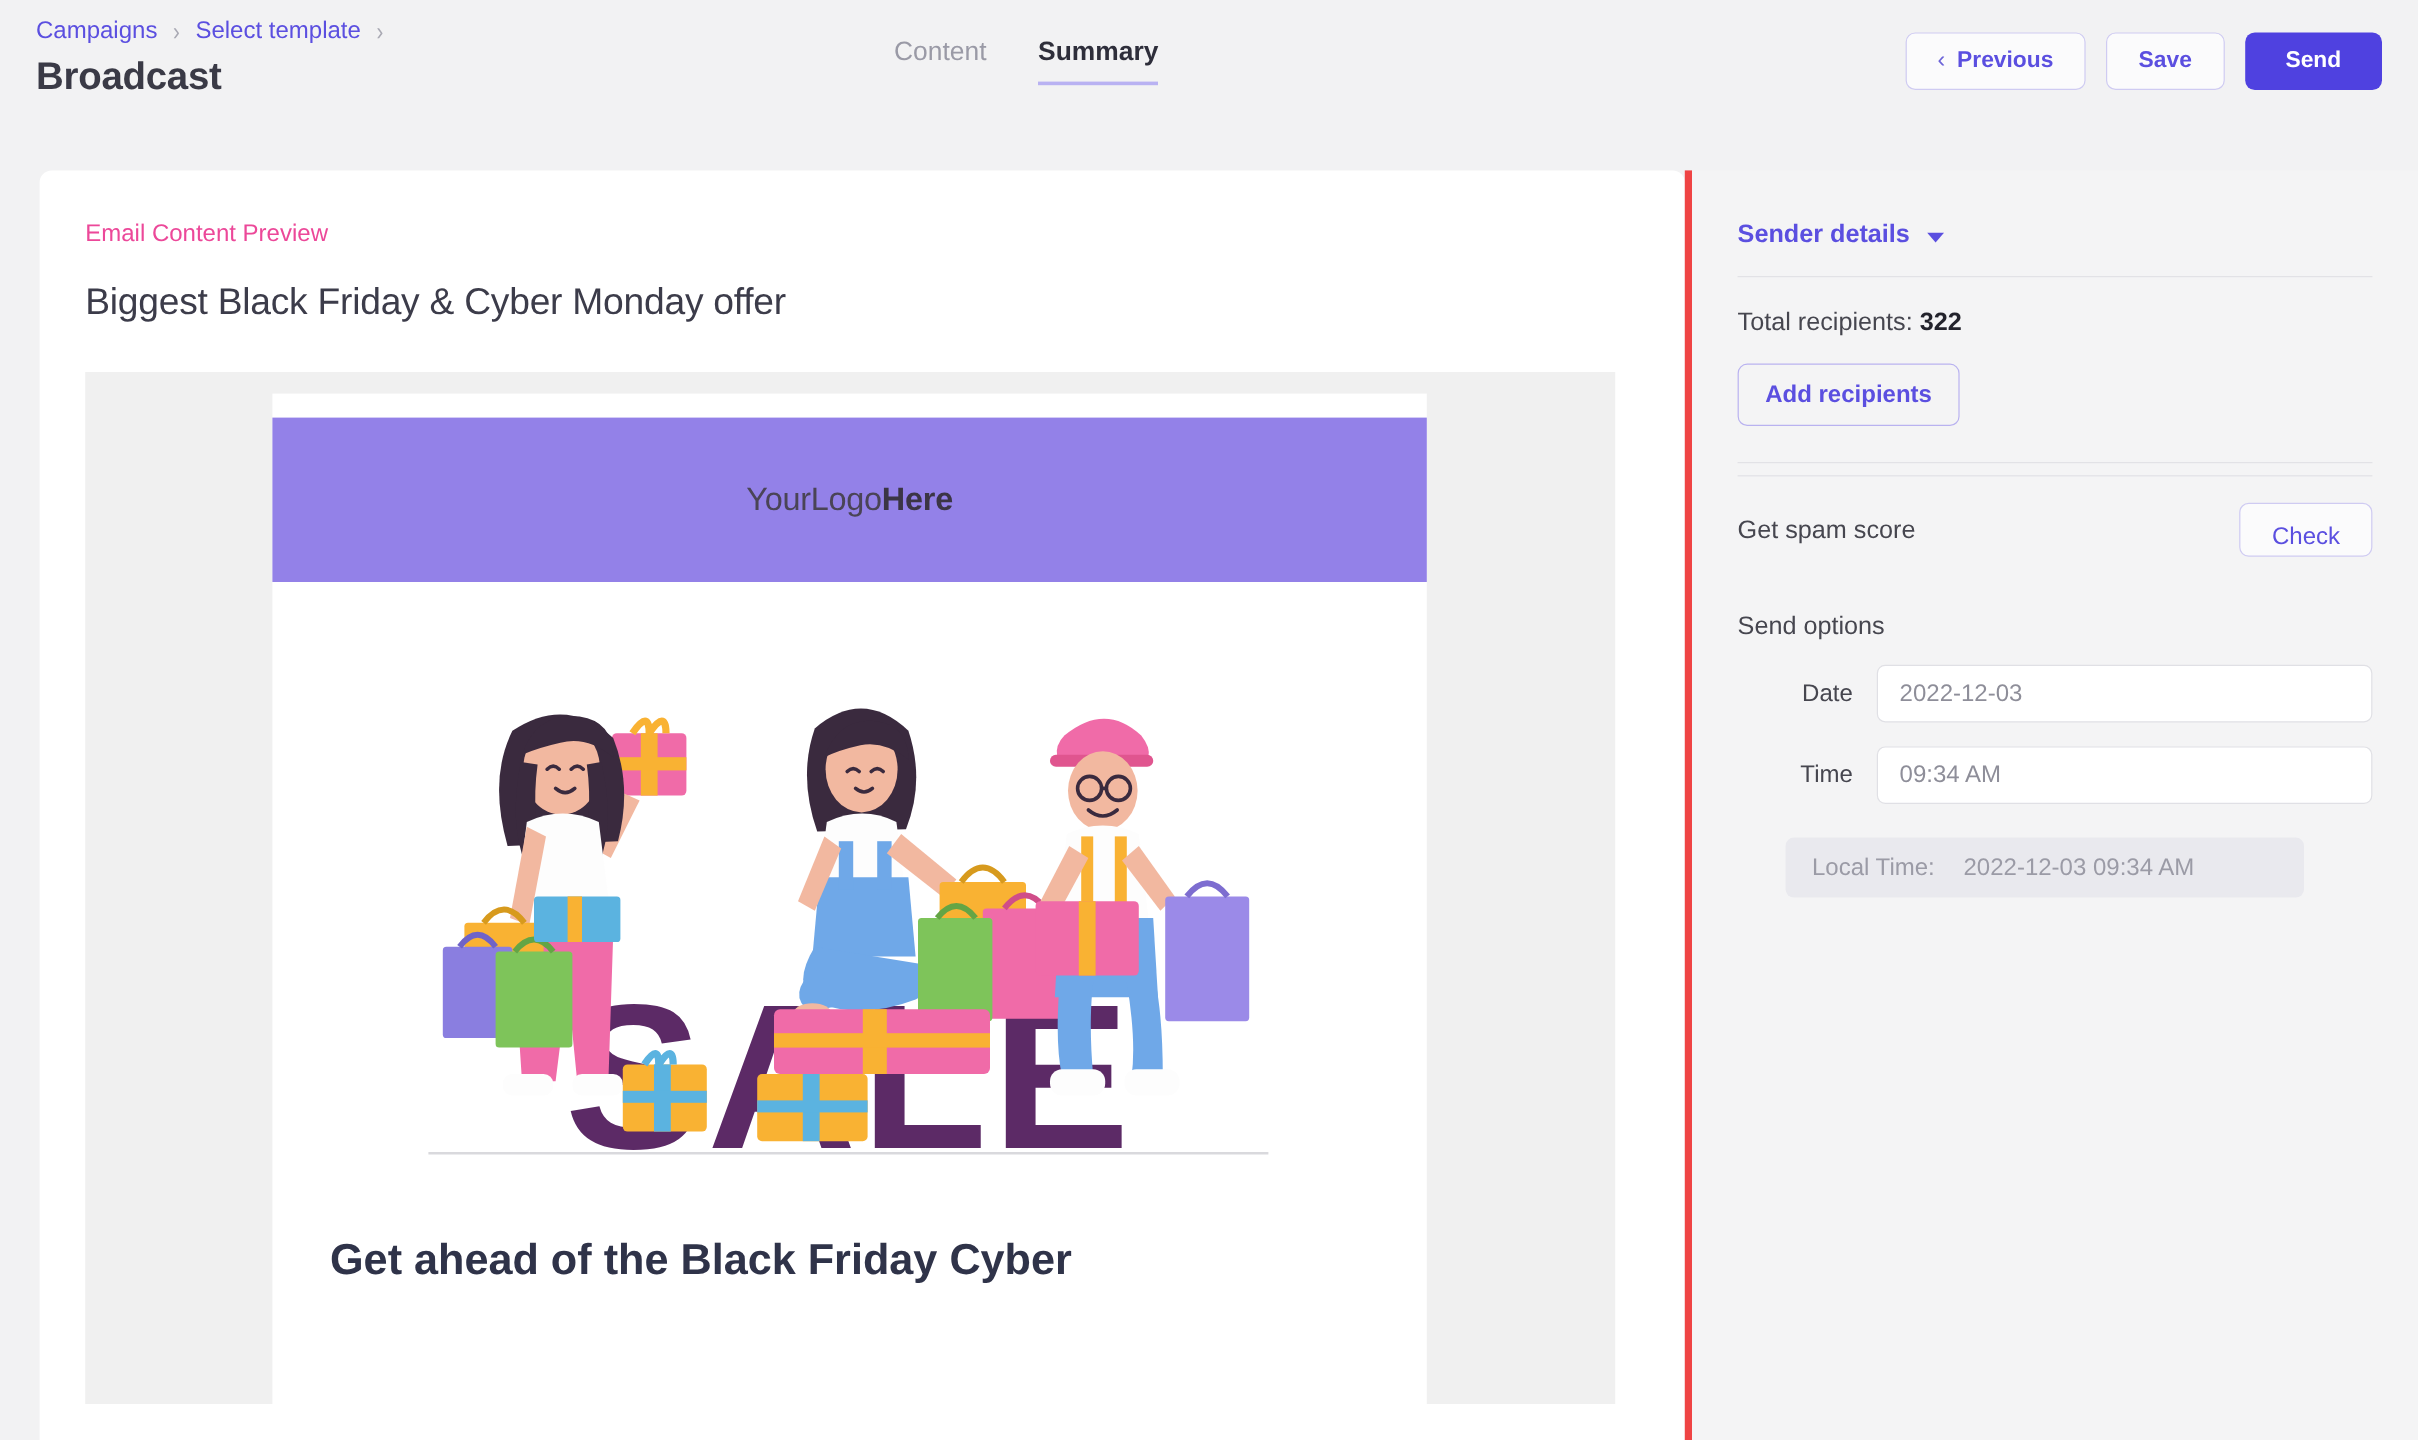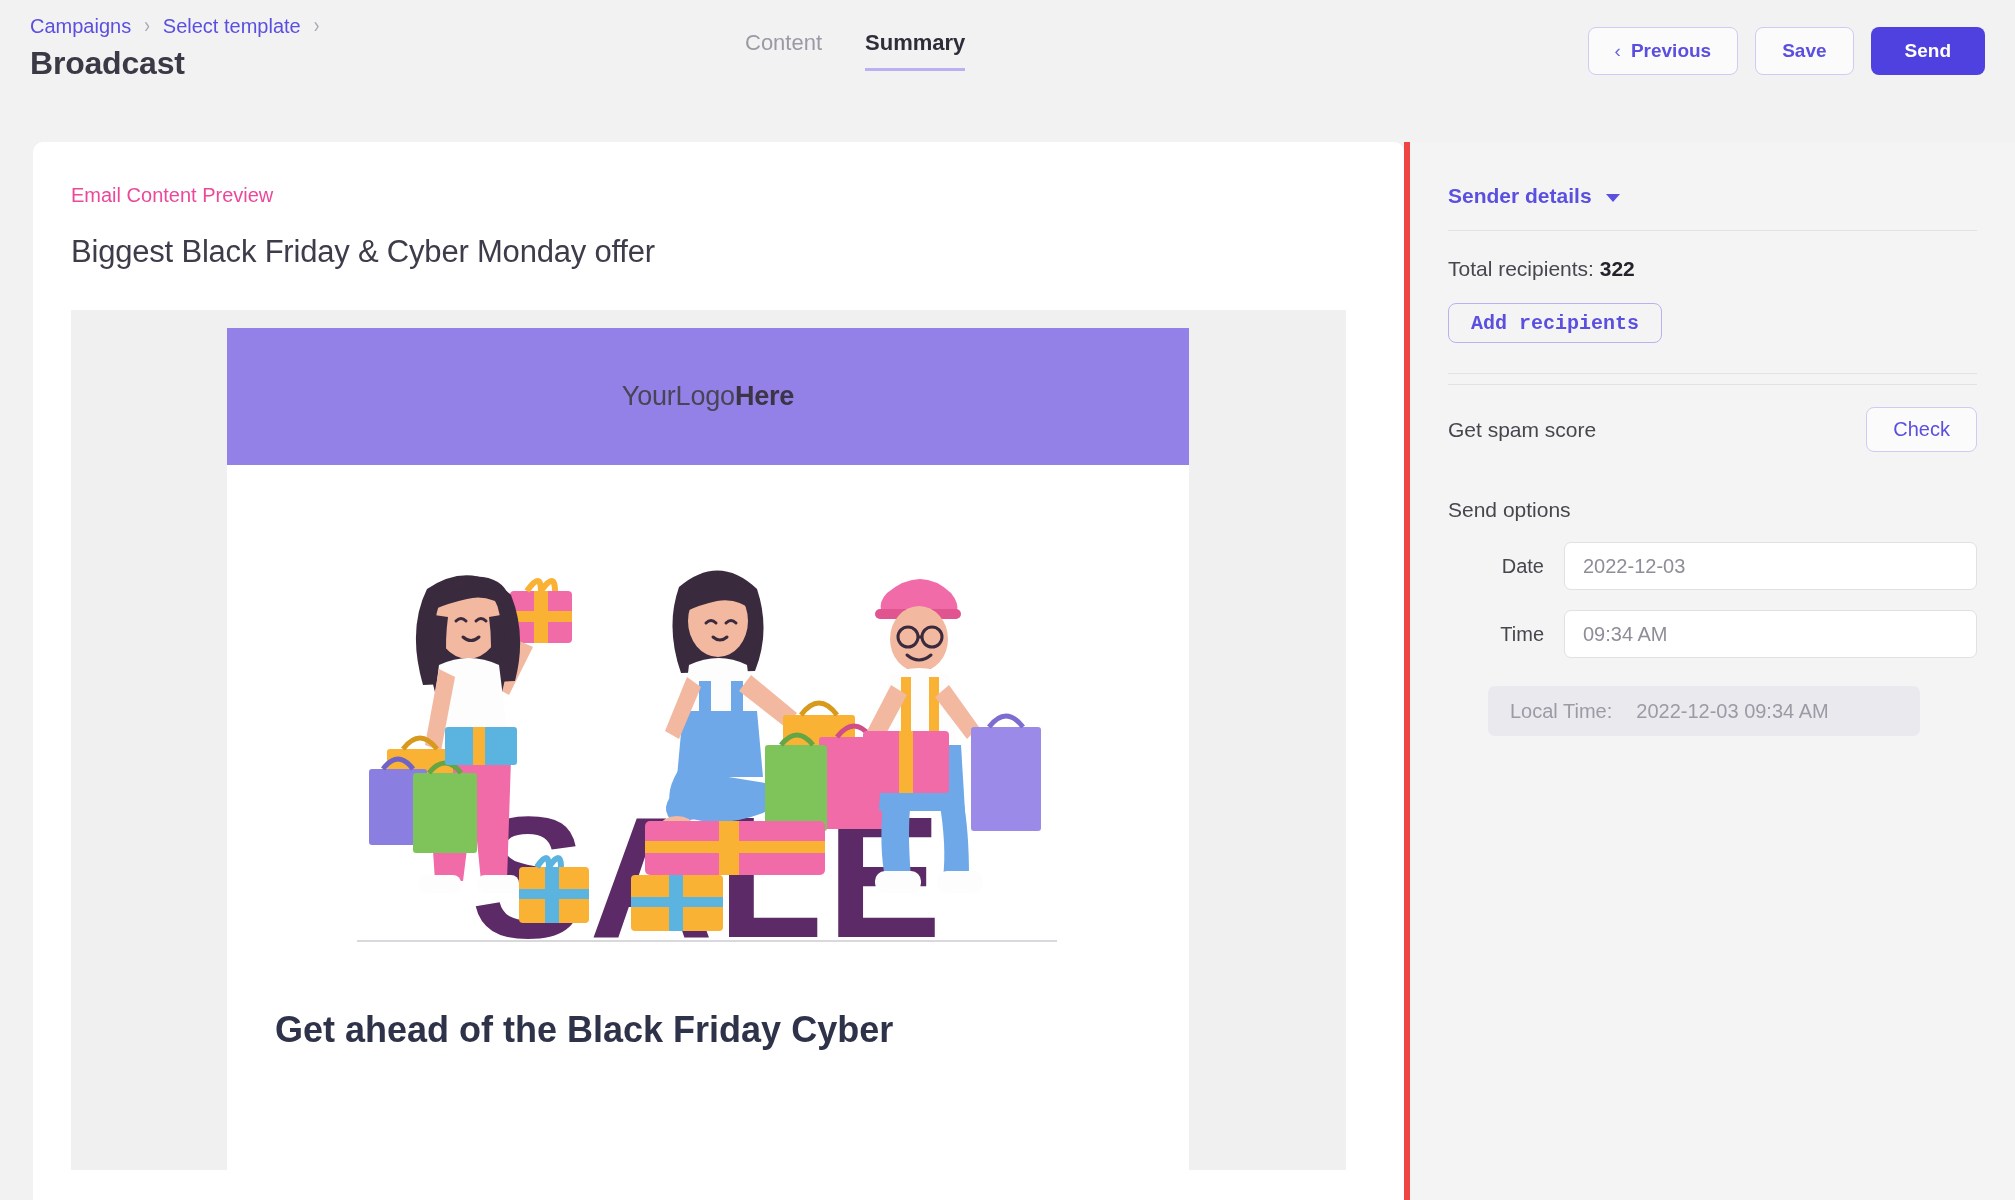--- a/index.html
+++ b/index.html
@@ -108,21 +108,21 @@
   }
   .email-body {
     position: absolute;
     left: 156px; top: 18px;
     width: 962px; bottom: 0;
     background: #ffffff;
   }
   .email-banner {
     height: 137px;
     background: #9381e8;
-    display: flex; align-items: center; justify-content: center;
+    display: flex; align-items: center; justify-content: center; margin-top: 20px;
   }
   .logo-text {
     font-size: 27px; color: #4a4456; letter-spacing: -0.2px;
   }
   .logo-text b { font-weight: 700; color: #3b3545; }
 
   
   .illus {
     position: relative;
     height: 530px;
@@ -160,24 +160,24 @@
 
   .total-recip {
     margin-top: 26px;
     font-size: 21px; color: #46464f;
   }
   .total-recip b { font-weight: 700; color: #23232c; }
 
   .add-recip {
     margin-top: 22px;
     display: inline-flex; align-items: center; justify-content: center;
-    height: 40px; padding: 0 22px;
+    height: 52px; padding: 0 22px;
     border: 1.4px solid #b9b2f0; border-radius: 8px;
     color: #5b4fe0; font-weight: 700; font-size: 20px;
-    background: transparent; cursor: pointer; font-family: Liberation Mono, monospace;
+    background: transparent; cursor: pointer;
   }
 
   .track-row {
     display: flex; align-items: center; justify-content: space-between;
     height: 48px;
   }
   .track-label { font-size: 21px; color: #46464f; }
   .toggle {
     width: 52px; height: 27px; border-radius: 14px;
     position: relative; cursor: pointer; background: #c8c8cf;
@@ -193,21 +193,21 @@
 
   .spam-row {
     display: flex; align-items: center; justify-content: space-between;
     margin-top: 22px;
   }
   .spam-label { font-size: 21px; color: #46464f; }
   .btn-check {
     height: 45px; padding: 4px 26px;
     border: 1.4px solid #cfcbf2; border-radius: 8px;
     background: #fbfbfc; color: #5b4fe0;
-    font-size: 20px; display: flex; align-items: center;
+    font-size: 20px; display: flex; align-items: flex-end;
     cursor: pointer;
   }
 
   .send-options-title {
     margin-top: 46px;
     font-size: 21px; color: #46464f;
   }
 
   .radio-row {
     margin-top: 23px;

